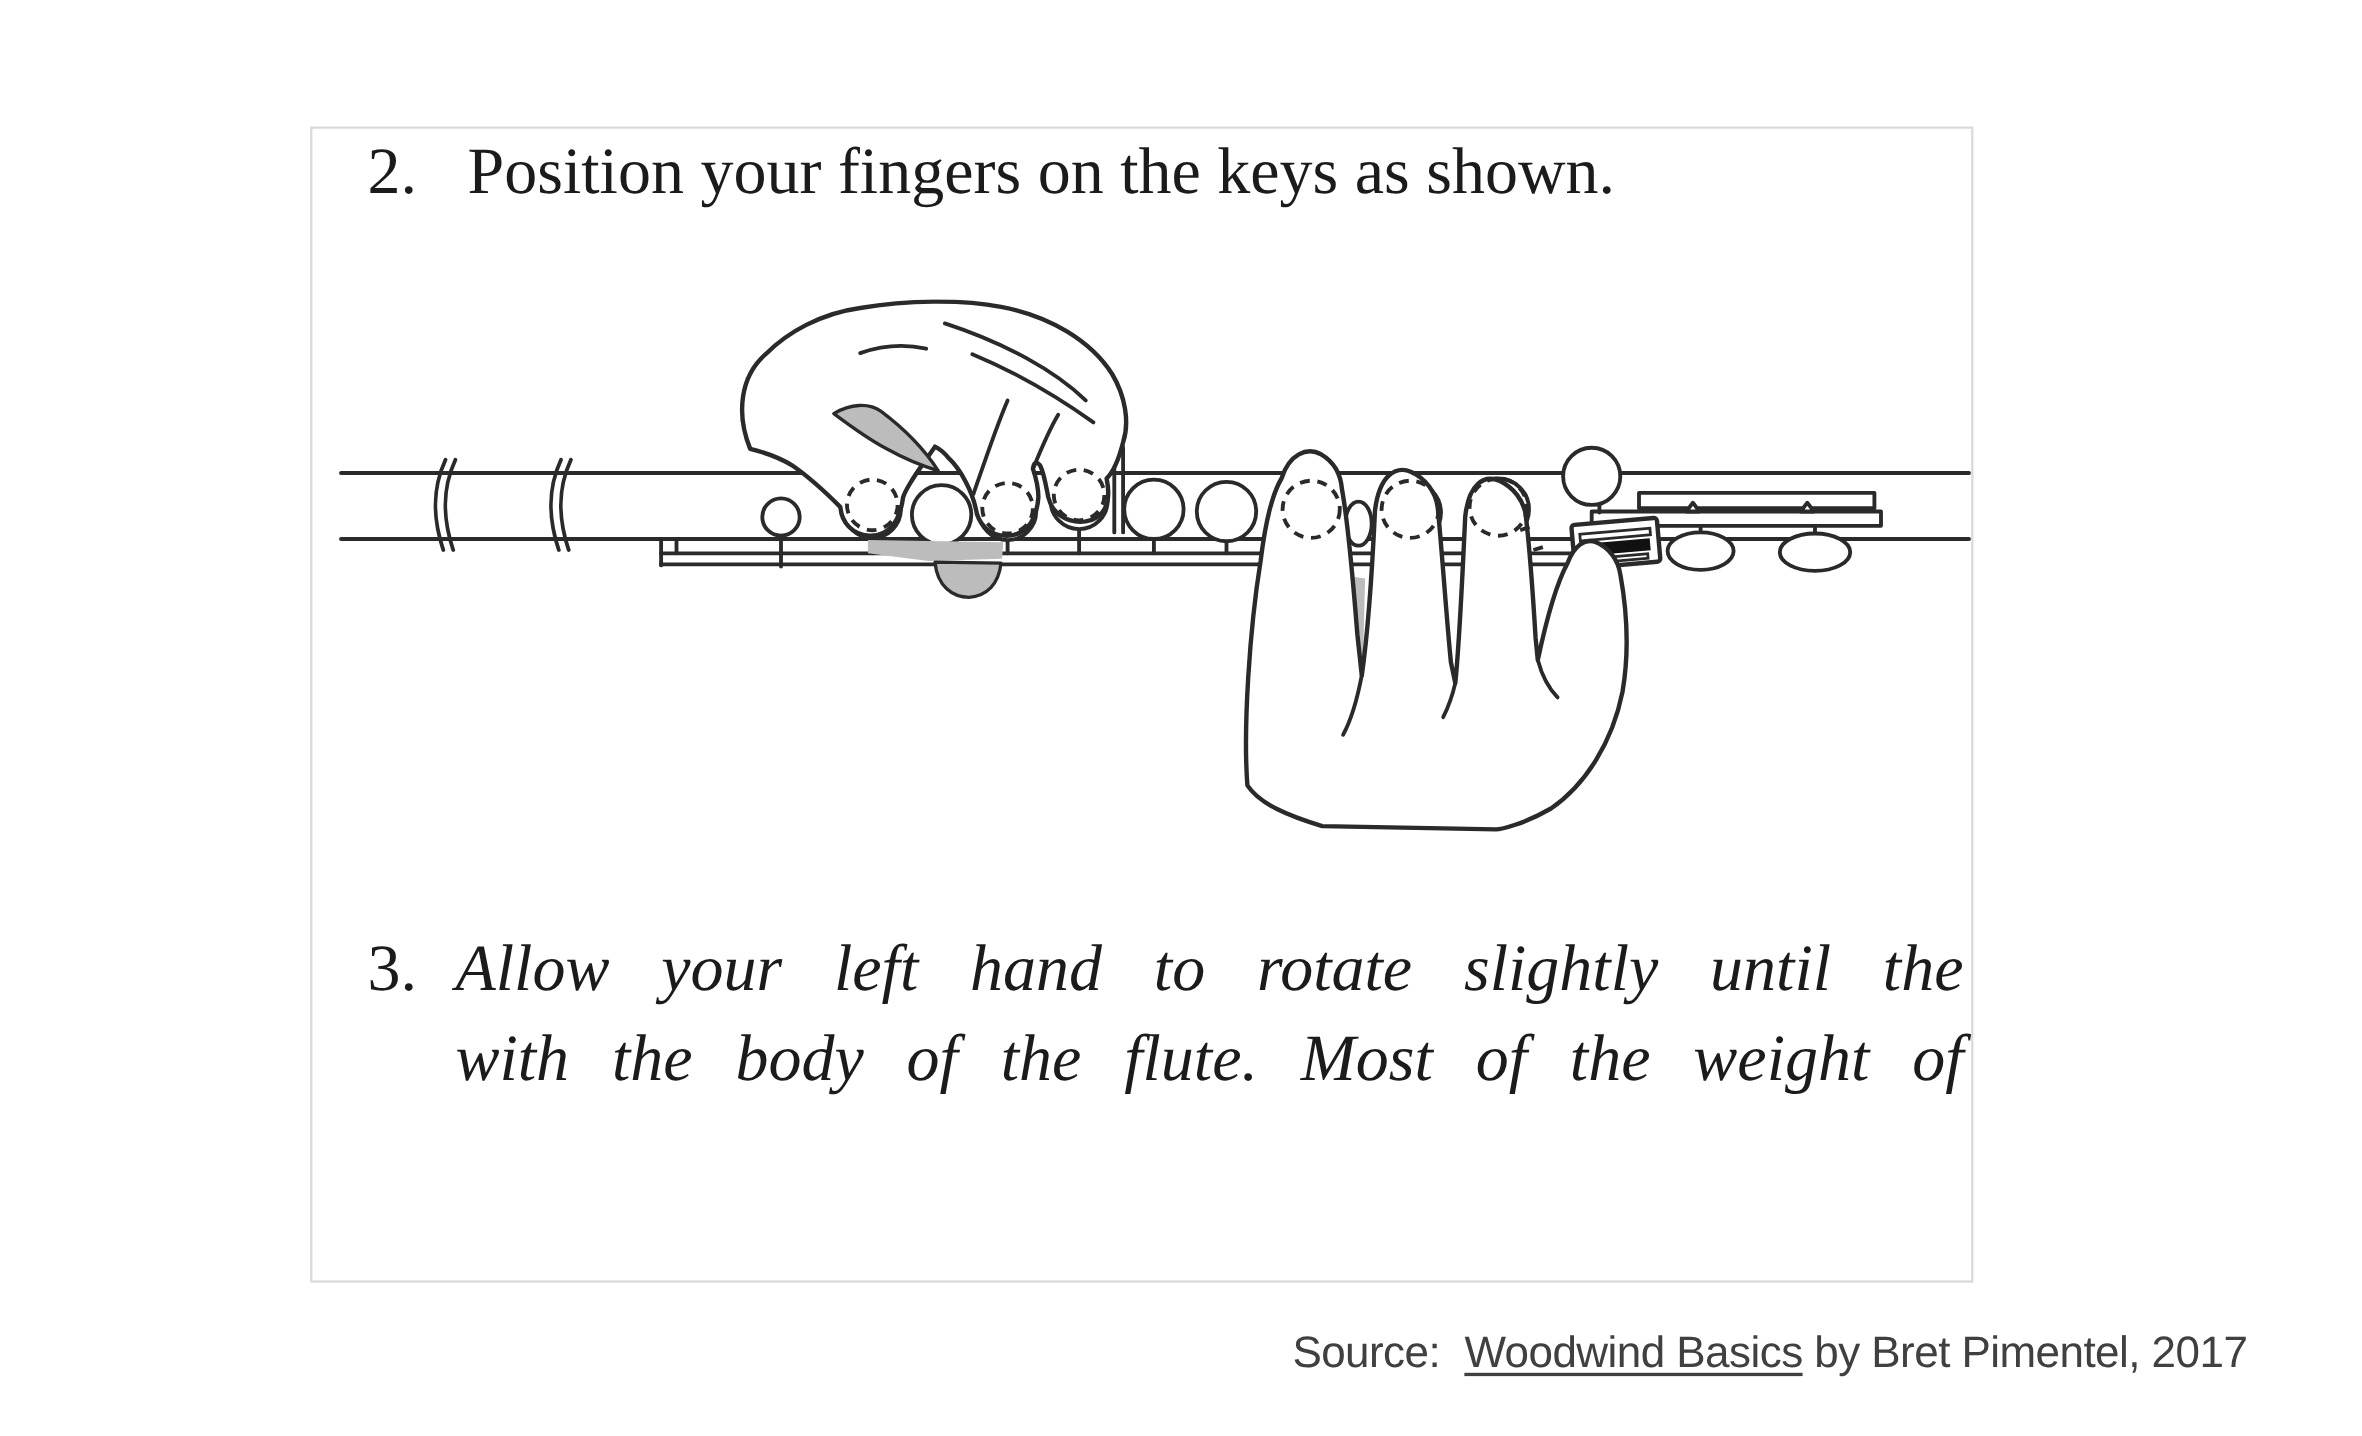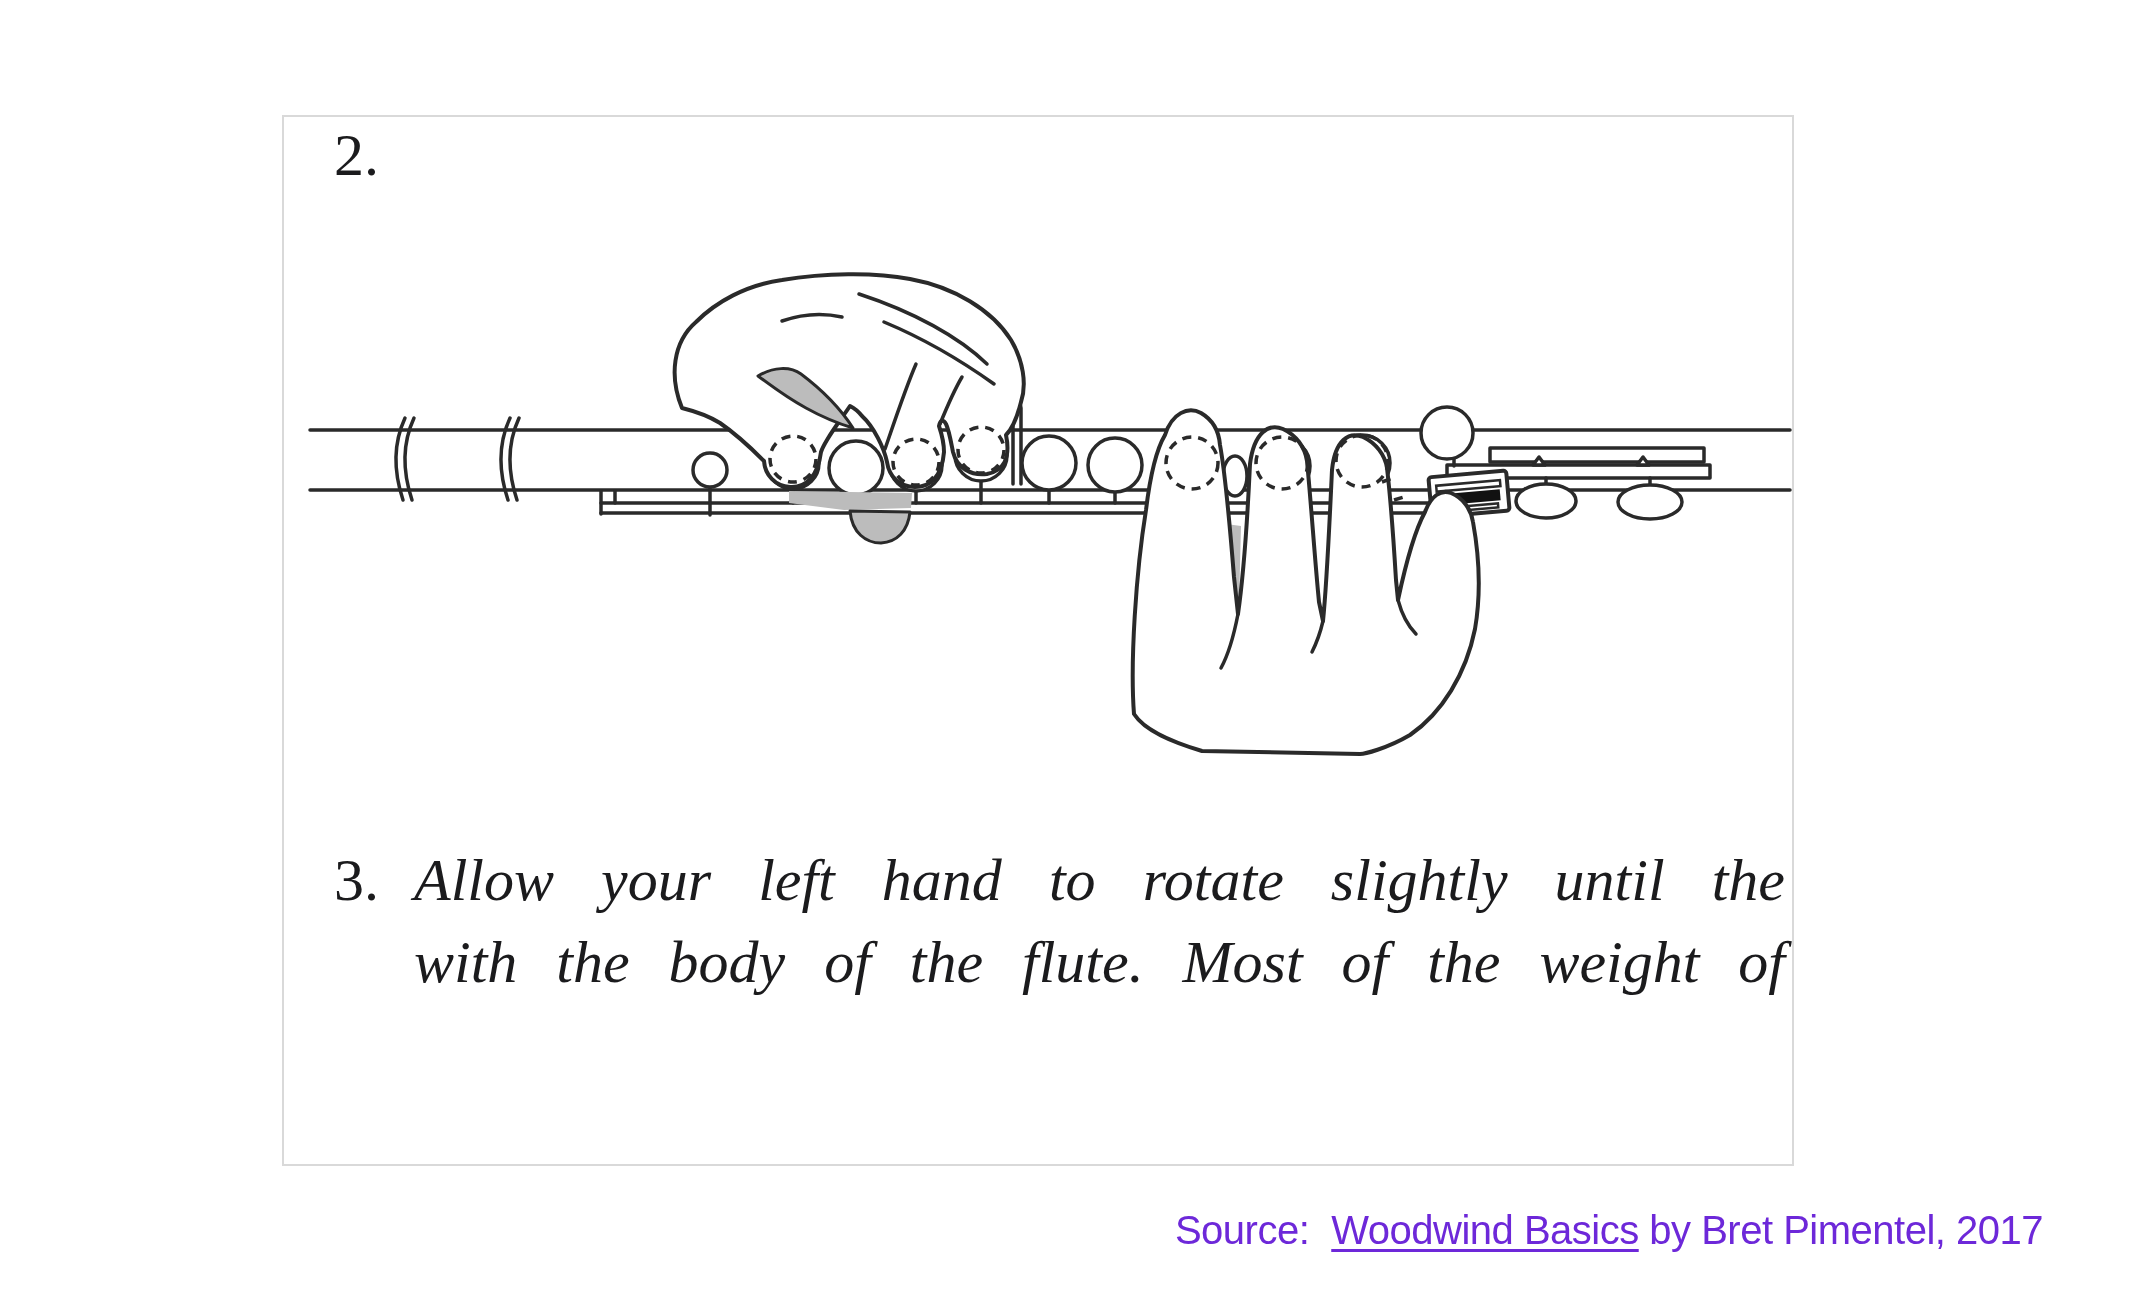--- a/index.html
+++ b/index.html
@@ -22,39 +22,40 @@
   
   .item3{position:absolute;left:0;top:722px;width:100%;box-sizing:border-box;
          padding-left:130px;padding-right:7px;font-size:60px;line-height:82px;}
   .item3 .num{position:absolute;left:50px;top:0;}
   .item3 .pline{height:82px;text-align:justify;text-align-last:justify;font-style:italic;}
   .item3 .pline.last{text-align-last:left;}
 
   
   .source{position:absolute;top:1205px;right:104px;white-space:nowrap;
           font-family:"Liberation Sans","DejaVu Sans",sans-serif;
-          font-size:40px;line-height:50px;letter-spacing:-0.5px;color:#6d28d9;}
+          font-size:40px;line-height:50px;letter-spacing:-0.5px;color:#404040;}
   .source .src-title{margin-left:22px;text-decoration:underline;
           text-underline-offset:5px;text-decoration-thickness:2.5px;}
 
   
   .ink{stroke:#2a2a2a;fill:none;stroke-width:3.5;stroke-linecap:round;stroke-linejoin:round;}
   .ink-w{stroke:#2a2a2a;fill:#ffffff;stroke-width:3.5;stroke-linejoin:round;}
   .ink-w4{stroke:#2a2a2a;fill:#ffffff;stroke-width:4;stroke-linejoin:round;}
   .shade{fill:#bcbcbc;stroke:none;}
   .shade-o{fill:#bcbcbc;stroke:#2a2a2a;stroke-width:3;stroke-linejoin:round;}
   .dash{stroke:#2a2a2a;fill:none;stroke-width:3.5;stroke-dasharray:9 7;}
 </style>
 </head>
 <body>
 
 <div class="panel">
 
   <div class="item2">
     <span class="num">2.</span>
+    <span>Position your fingers on the keys as shown.</span>
   </div>
 
   <div class="figure">
     <svg viewBox="0 0 1512 540">
 
       <g>
 
         <path class="ink" d="M26,158 H1506"></path>
         <path class="ink" d="M26,218 H1506"></path>
 

